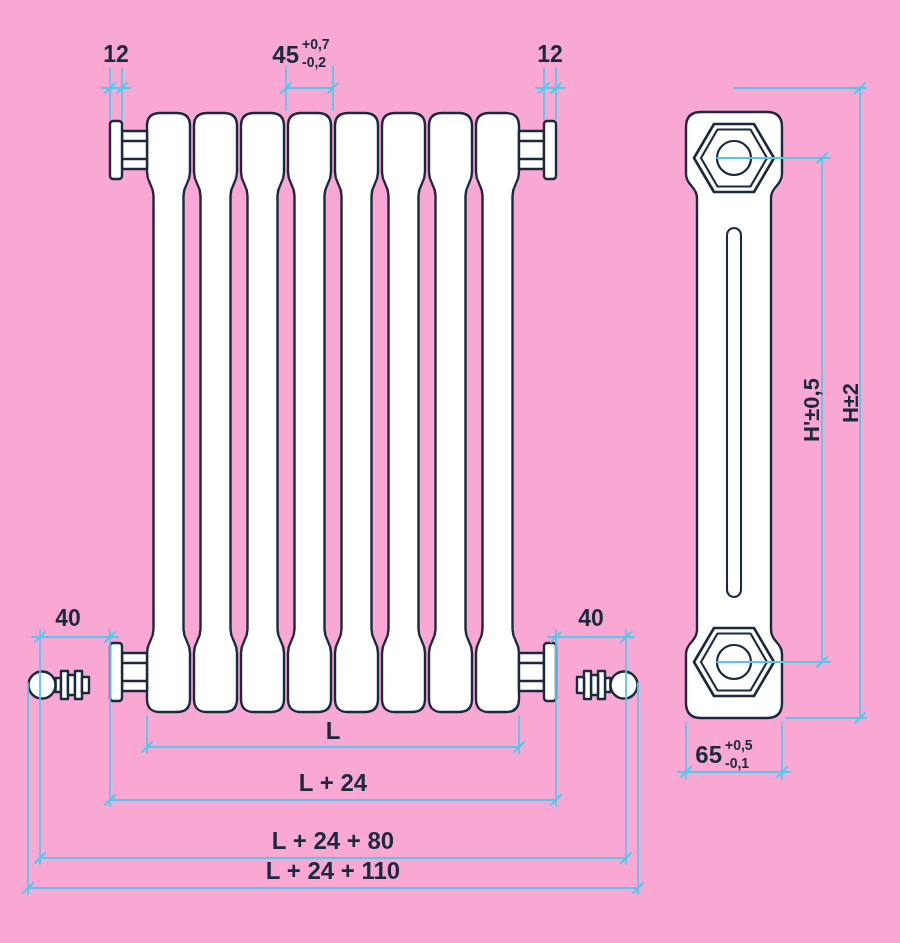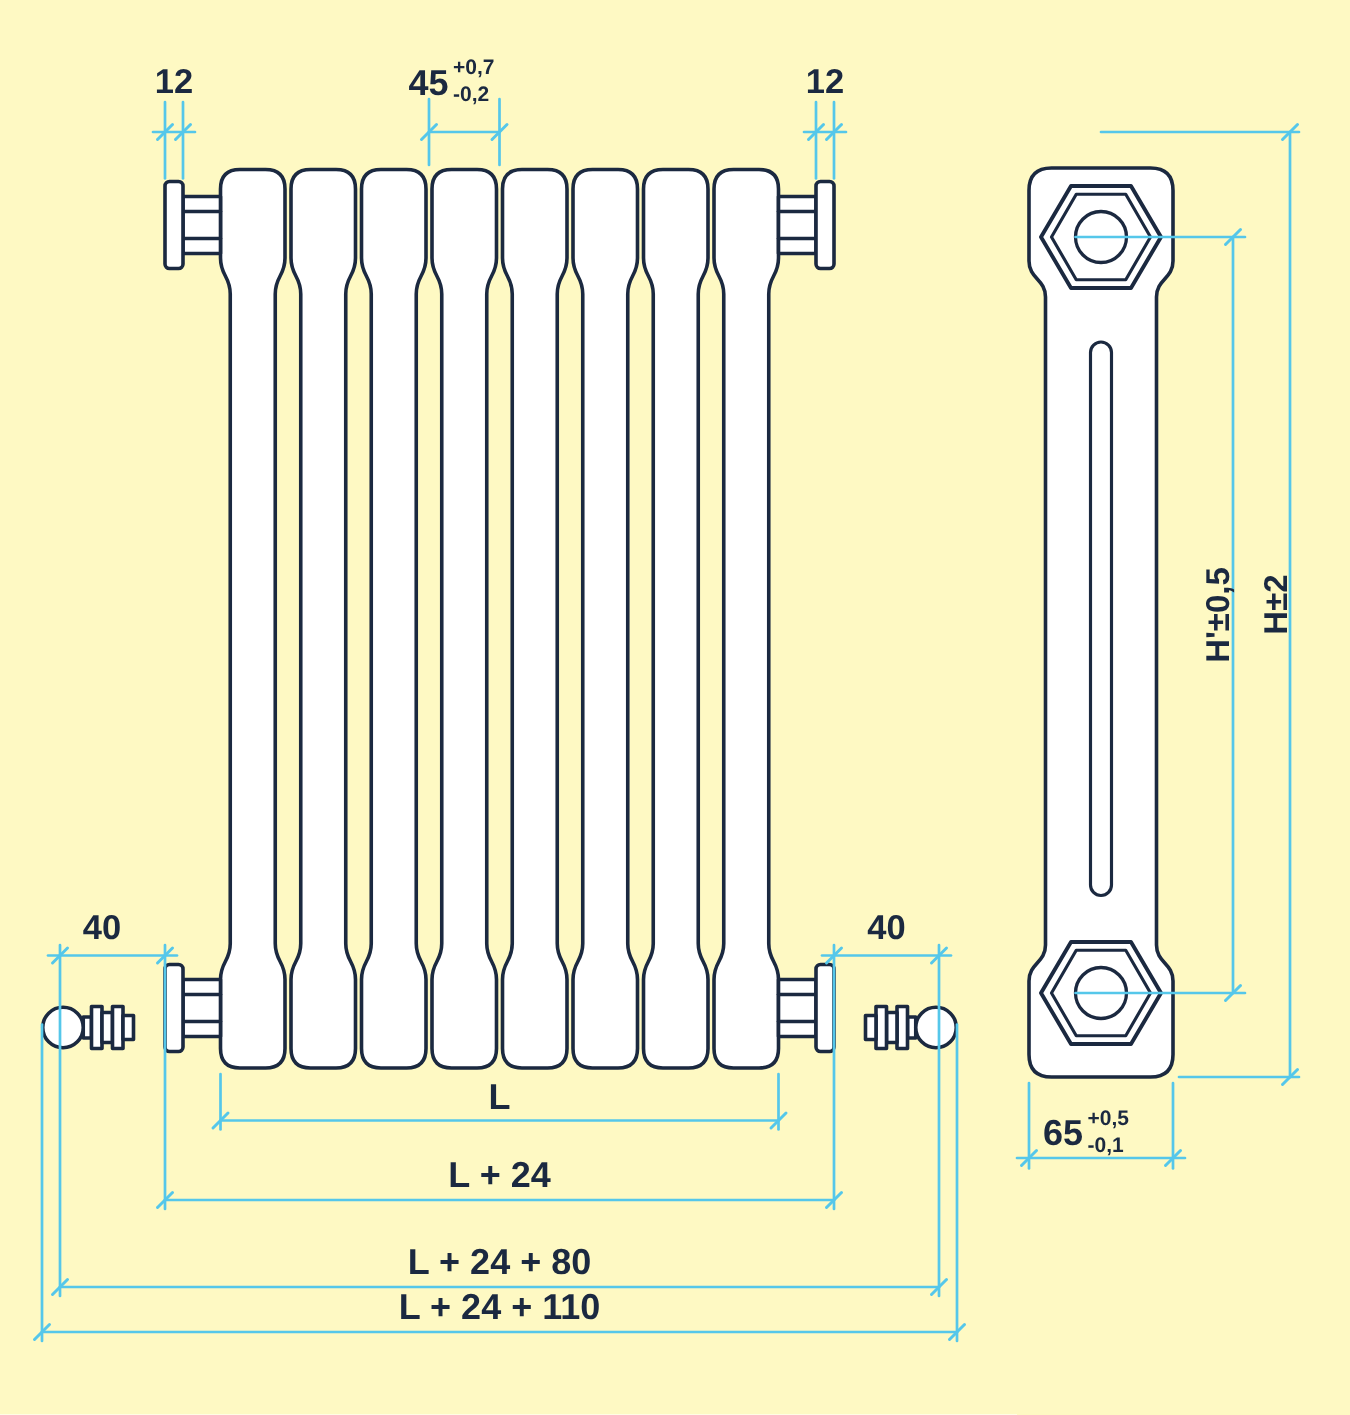--- a/index.html
+++ b/index.html
@@ -1,16 +1,16 @@
 <!DOCTYPE html>
 <html><head>
 <meta charset="utf-8">
 <style>
   html,body{margin:0;padding:0;background:#ffffff;}
-  .stage{width:900px;height:943px;position:relative;background:#fef9c3;}
+  .stage{width:900px;height:943px;position:relative;background:#f9a8d4;}
   svg{display:block;}
   text{
     font-family:"Liberation Sans","DejaVu Sans",sans-serif;
     font-weight:bold;
   }
   .lbl{font-size:23px;}
   .lbl-big{font-size:24px;}
   .tol{font-size:14px;}
   .lblv{font-size:22px;}
 </style>

